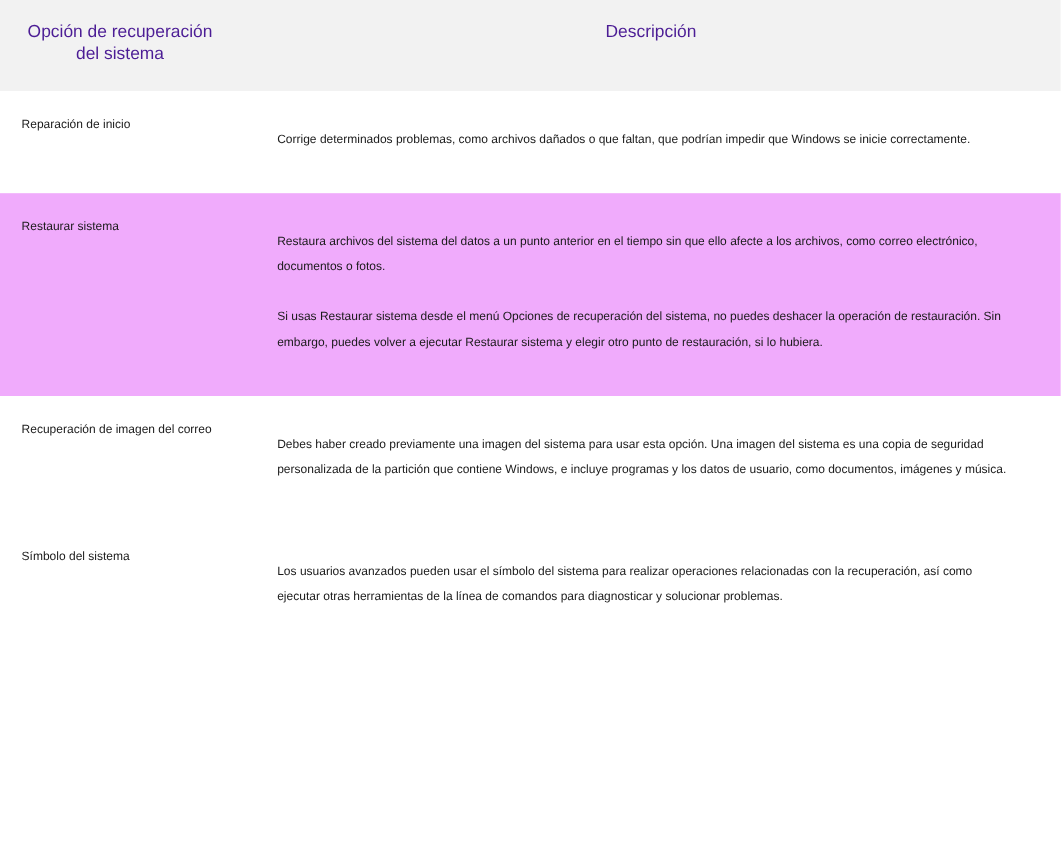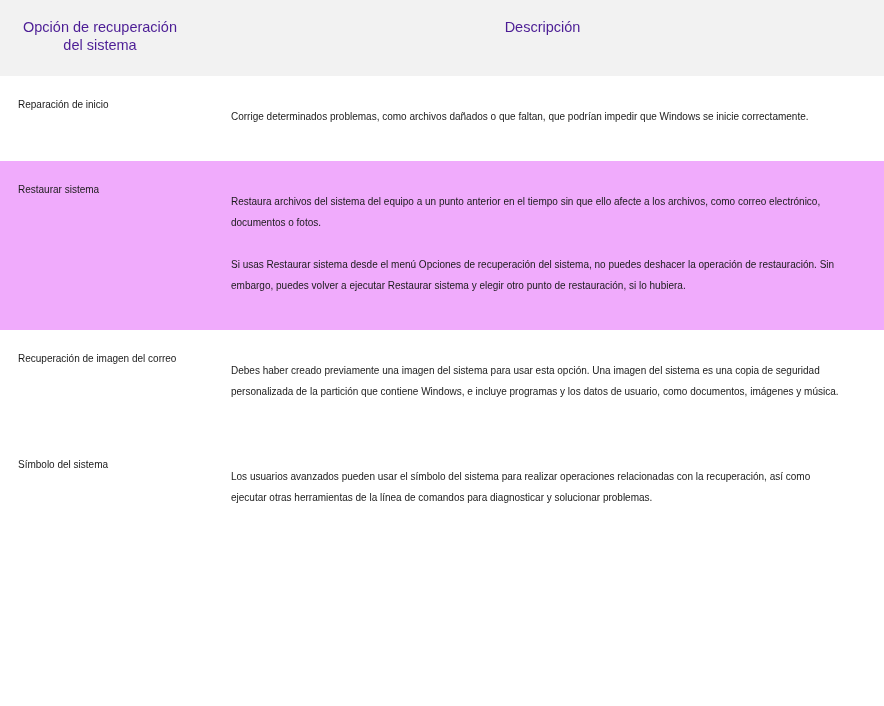--- a/index.html
+++ b/index.html
@@ -88,21 +88,21 @@
       </td>
       <td class="cell-desc">
         <p>Corrige determinados problemas, como archivos dañados o que faltan, que podrían impedir que Windows se inicie correctamente.</p>
       </td>
     </tr>
     <tr class="row-shaded">
       <td class="cell-option">
         <span>Restaurar sistema</span>
       </td>
       <td class="cell-desc">
-        <p>Restaura archivos del sistema del equipo a un punto anterior en el tiempo sin que ello afecte a los archivos, como correo electrónico, documentos o fotos.</p>
+        <p>Restaura archivos del sistema del datos a un punto anterior en el tiempo sin que ello afecte a los archivos, como correo electrónico, documentos o fotos.</p>
         <p>Si usas Restaurar sistema desde el menú Opciones de recuperación del sistema, no puedes deshacer la operación de restauración. Sin embargo, puedes volver a ejecutar Restaurar sistema y elegir otro punto de restauración, si lo hubiera.</p>
       </td>
     </tr>
     <tr class="row-plain">
       <td class="cell-option">
         <span>Recuperación de imagen del correo</span>
       </td>
       <td class="cell-desc">
         <p>Debes haber creado previamente una imagen del sistema para usar esta opción. Una imagen del sistema es una copia de seguridad personalizada de la partición que contiene Windows, e incluye programas y los datos de usuario, como documentos, imágenes y música.</p>
       </td>

